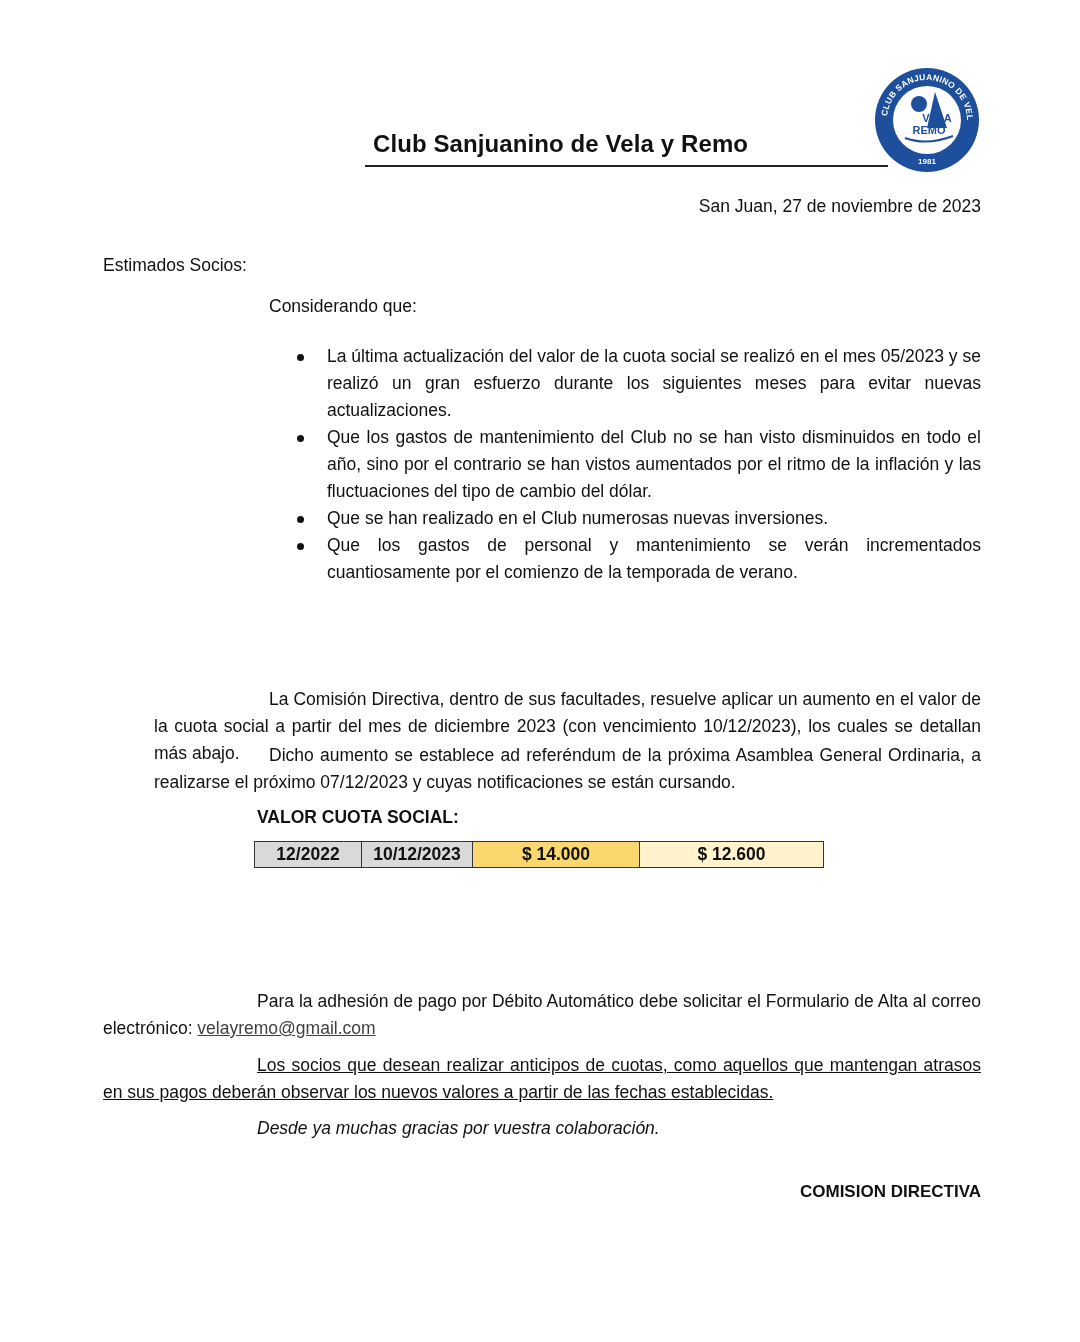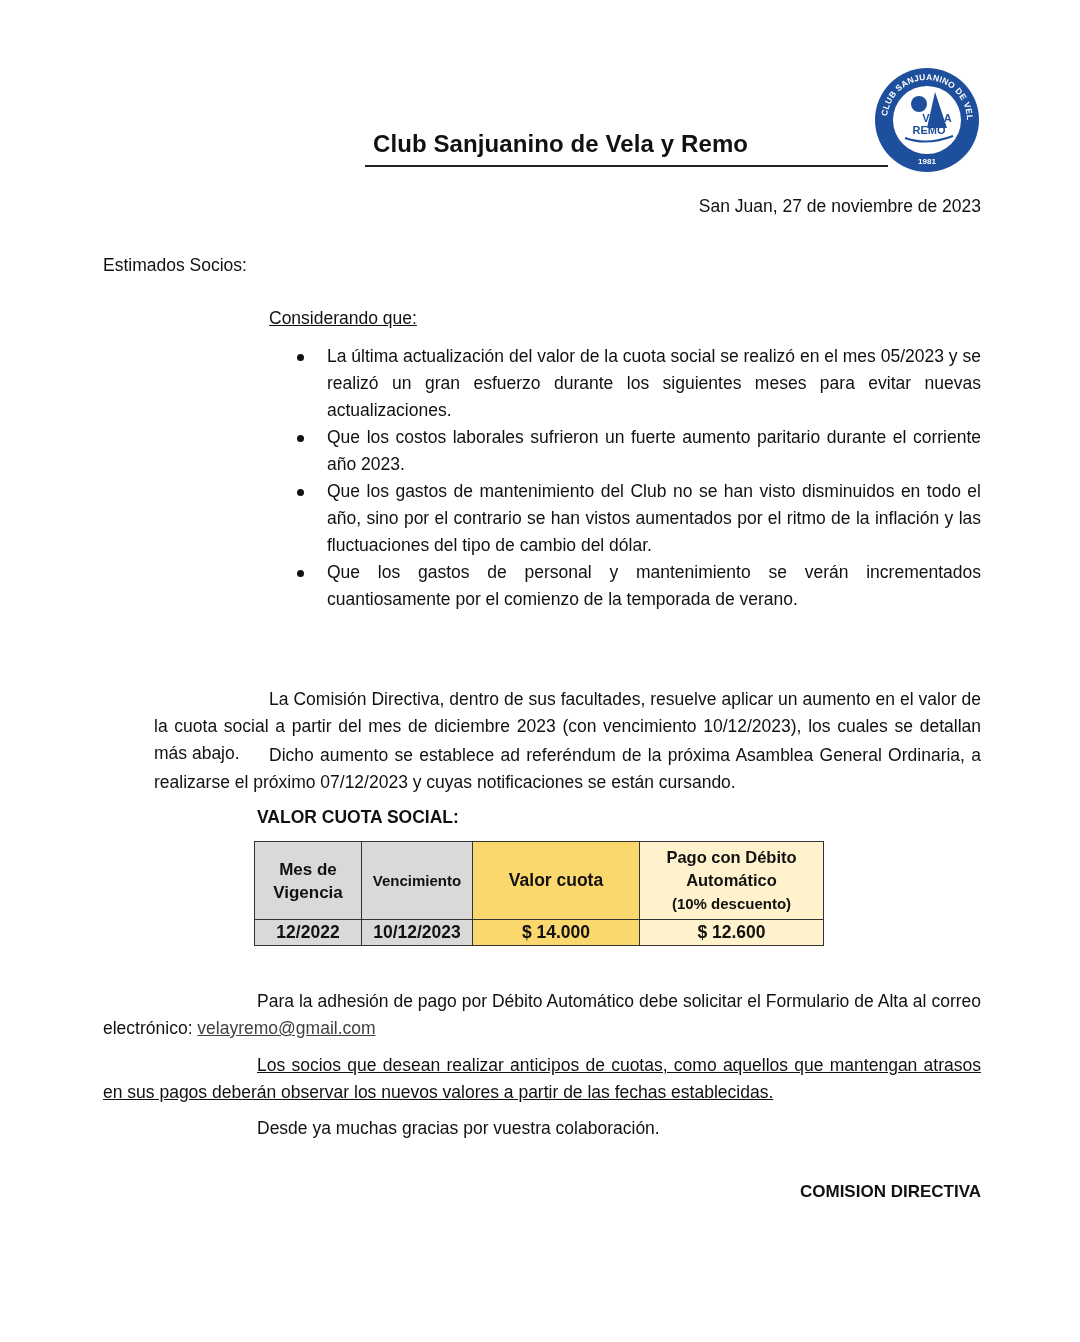--- a/index.html
+++ b/index.html
@@ -4,41 +4,41 @@
 <style>
   html, body { margin: 0; padding: 0; background: #ffffff; }
   body { width: 1080px; height: 1342px; position: relative; overflow: hidden;
          font-family: "Liberation Sans", sans-serif; color: #111; font-size: 17.5px; }
   .abs { position: absolute; }
   .title { left: 373px; top: 130px; font-size: 24px; font-weight: bold; color: #111; letter-spacing: 0.1px; }
   .title-rule { left: 365px; top: 165px; width: 523px; height: 1.5px; background: #222; }
   .logo { left: 873px; top: 66px; width: 108px; height: 108px; }
   .date { right: 99px; top: 196px; text-align: center; }
   .greeting { left: 103px; top: 255px; }
-  .considering { left: 269px; top: 308px; text-decoration: underline; }
+  .considering { left: 269px; top: 296px; }
   ul.bullets { position: absolute; left: 297px; top: 343px; width: 684px; margin: 0; padding: 0; list-style: none; }
   ul.bullets li { position: relative; padding-left: 30px; line-height: 27px; text-align: justify; }
   ul.bullets li .dot { position: absolute; left: 0; top: 11px; width: 7px; height: 7px; border-radius: 50%; background: #111; }
   .para { position: absolute; left: 154px; width: 827px; line-height: 27px; text-align: justify; text-indent: 115px; }
   .p1 { top: 651px; margin-top: 35px; }
   .p2 { top: 742px; }
   .section-title { left: 257px; top: 807px; font-weight: bold; text-align: center; }
   table.fees { position: absolute; left: 254px; top: 841px; border-collapse: collapse; font-weight: bold; color: #111; }
   table.fees td { border: 1px solid #333; text-align: center; padding: 0 4px; }
   .c1 { width: 98px; background: #d9d9d9; font-size: 17px; line-height: 23px; }
   .c2 { width: 102px; background: #d9d9d9; font-size: 15px; }
   .c3 { width: 158px; background: #fbd86e; font-size: 17.5px; }
   .c4 { width: 175px; background: #fff2cc; font-size: 16.5px; line-height: 23px; }
   .c4 .small { font-size: 15px; }
   tr.head td { height: 77px; }
   tr.row td { height: 25px; font-size: 17.5px; }
   .p3 { position: absolute; left: 103px; top: 988px; width: 878px; line-height: 27px; text-align: justify; text-indent: 154px; }
   .p3 a { color: #404040; text-decoration: underline; }
   .p4 { position: absolute; left: 103px; top: 1052px; width: 878px; line-height: 27px; text-align: justify; text-indent: 154px; text-decoration: underline; }
-  .thanks { left: 257px; top: 1118px; }
+  .thanks { left: 257px; top: 1118px; font-style: italic; }
   .signature { right: 99px; top: 1182px; font-weight: bold; font-size: 17px; }
 </style>
 </head>
 <body>
 
 <div class="abs title">Club Sanjuanino de Vela y Remo</div>
 <div class="abs title-rule"></div>
 
 <div class="abs logo">
   <svg width="108" height="108" viewBox="0 0 108 108">
@@ -58,45 +58,32 @@
     <path d="M32 72 Q54 80 80 70" stroke="#1d4f9c" stroke-width="2" fill="none"></path>
   </svg>
 </div>
 
 <div class="abs date">San Juan, 27 de noviembre de 2023</div>
 <div class="abs greeting">Estimados Socios:</div>
 <div class="abs considering">Considerando que:</div>
 
 <ul class="bullets">
   <li><span class="dot"></span><span>La última actualización del valor de la cuota social se realizó en el mes 05/2023 y se realizó un gran esfuerzo durante los siguientes meses para evitar nuevas actualizaciones.</span></li>
-  <li><span class="dot"></span><span>Que los costos laborales sufrieron un fuerte aumento paritario durante el corriente año 2023.</span></li>
   <li><span class="dot"></span><span>Que los gastos de mantenimiento del Club no se han visto disminuidos en todo el año, sino por el contrario se han vistos aumentados por el ritmo de la inflación y las fluctuaciones del tipo de cambio del dólar.</span></li>
+  <li><span class="dot"></span><span>Que se han realizado en el Club numerosas nuevas inversiones.</span></li>
   <li><span class="dot"></span><span>Que los gastos de personal y mantenimiento se verán incrementados cuantiosamente por el comienzo de la temporada de verano.</span></li>
 </ul>
 
 <div class="para p1">La Comisión Directiva, dentro de sus facultades, resuelve aplicar un aumento en el valor de la cuota social a partir del mes de diciembre 2023 (con vencimiento 10/12/2023), los cuales se detallan más abajo.</div>
 <div class="para p2">Dicho aumento se establece ad referéndum de la próxima Asamblea General Ordinaria, a realizarse el próximo 07/12/2023 y cuyas notificaciones se están cursando.</div>
 
 <div class="abs section-title">VALOR CUOTA SOCIAL:</div>
 
 <table class="fees">
   <tbody>
-      <tr class="head">
-    <td class="c1">
-      <span>Mes de</span><br>
-      <span>Vigencia</span>
-    </td>
-    <td class="c2">Vencimiento</td>
-    <td class="c3">Valor cuota</td>
-    <td class="c4">
-      <span>Pago con Débito</span><br>
-      <span>Automático</span><br>
-      <span class="small">(10% descuento)</span>
-    </td>
-  </tr>
   <tr class="row">
     <td class="c1">12/2022</td>
     <td class="c2" style="font-size:17.5px">10/12/2023</td>
     <td class="c3">$ 14.000</td>
     <td class="c4" style="font-size:17.5px">$ 12.600</td>
   </tr>
 </tbody>
   </table>
 
 <div class="p3"><span>Para la adhesión de pago por Débito Automático debe solicitar el Formulario de Alta al correo electrónico: </span><a>velayremo@gmail.com</a></div>

